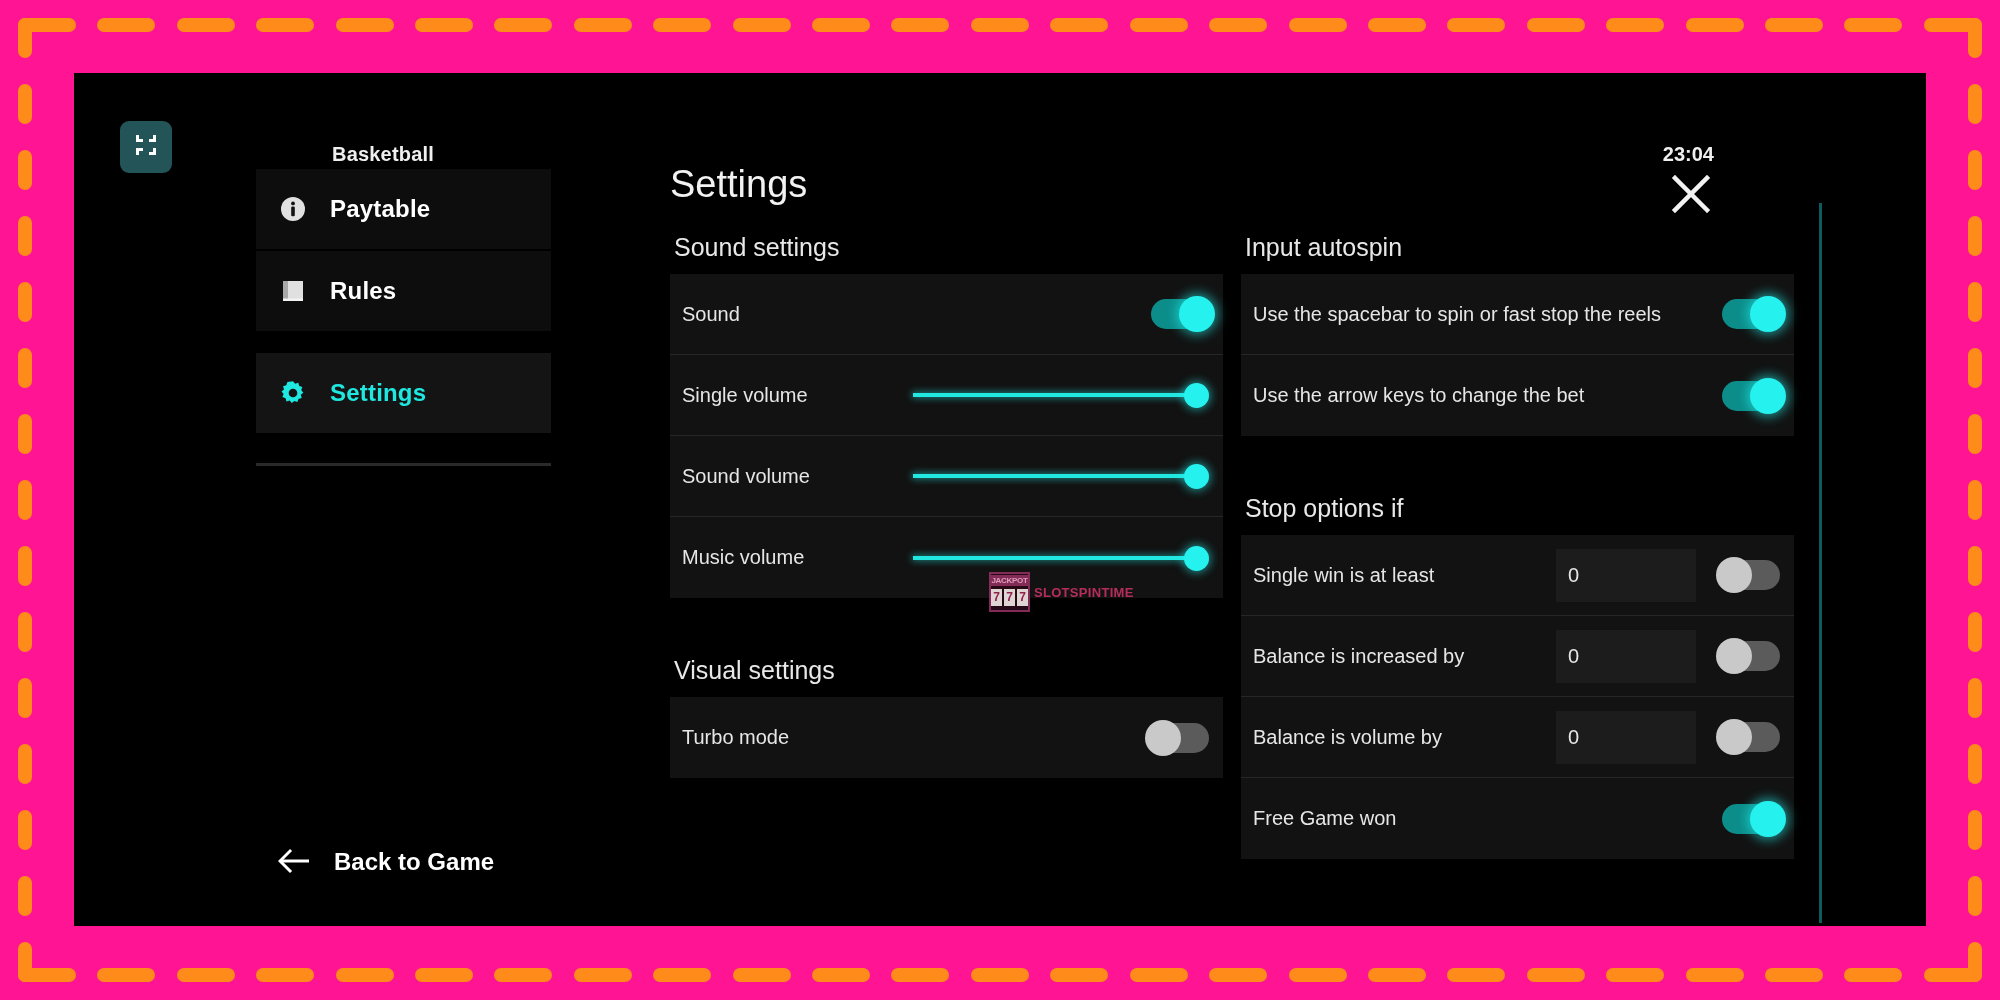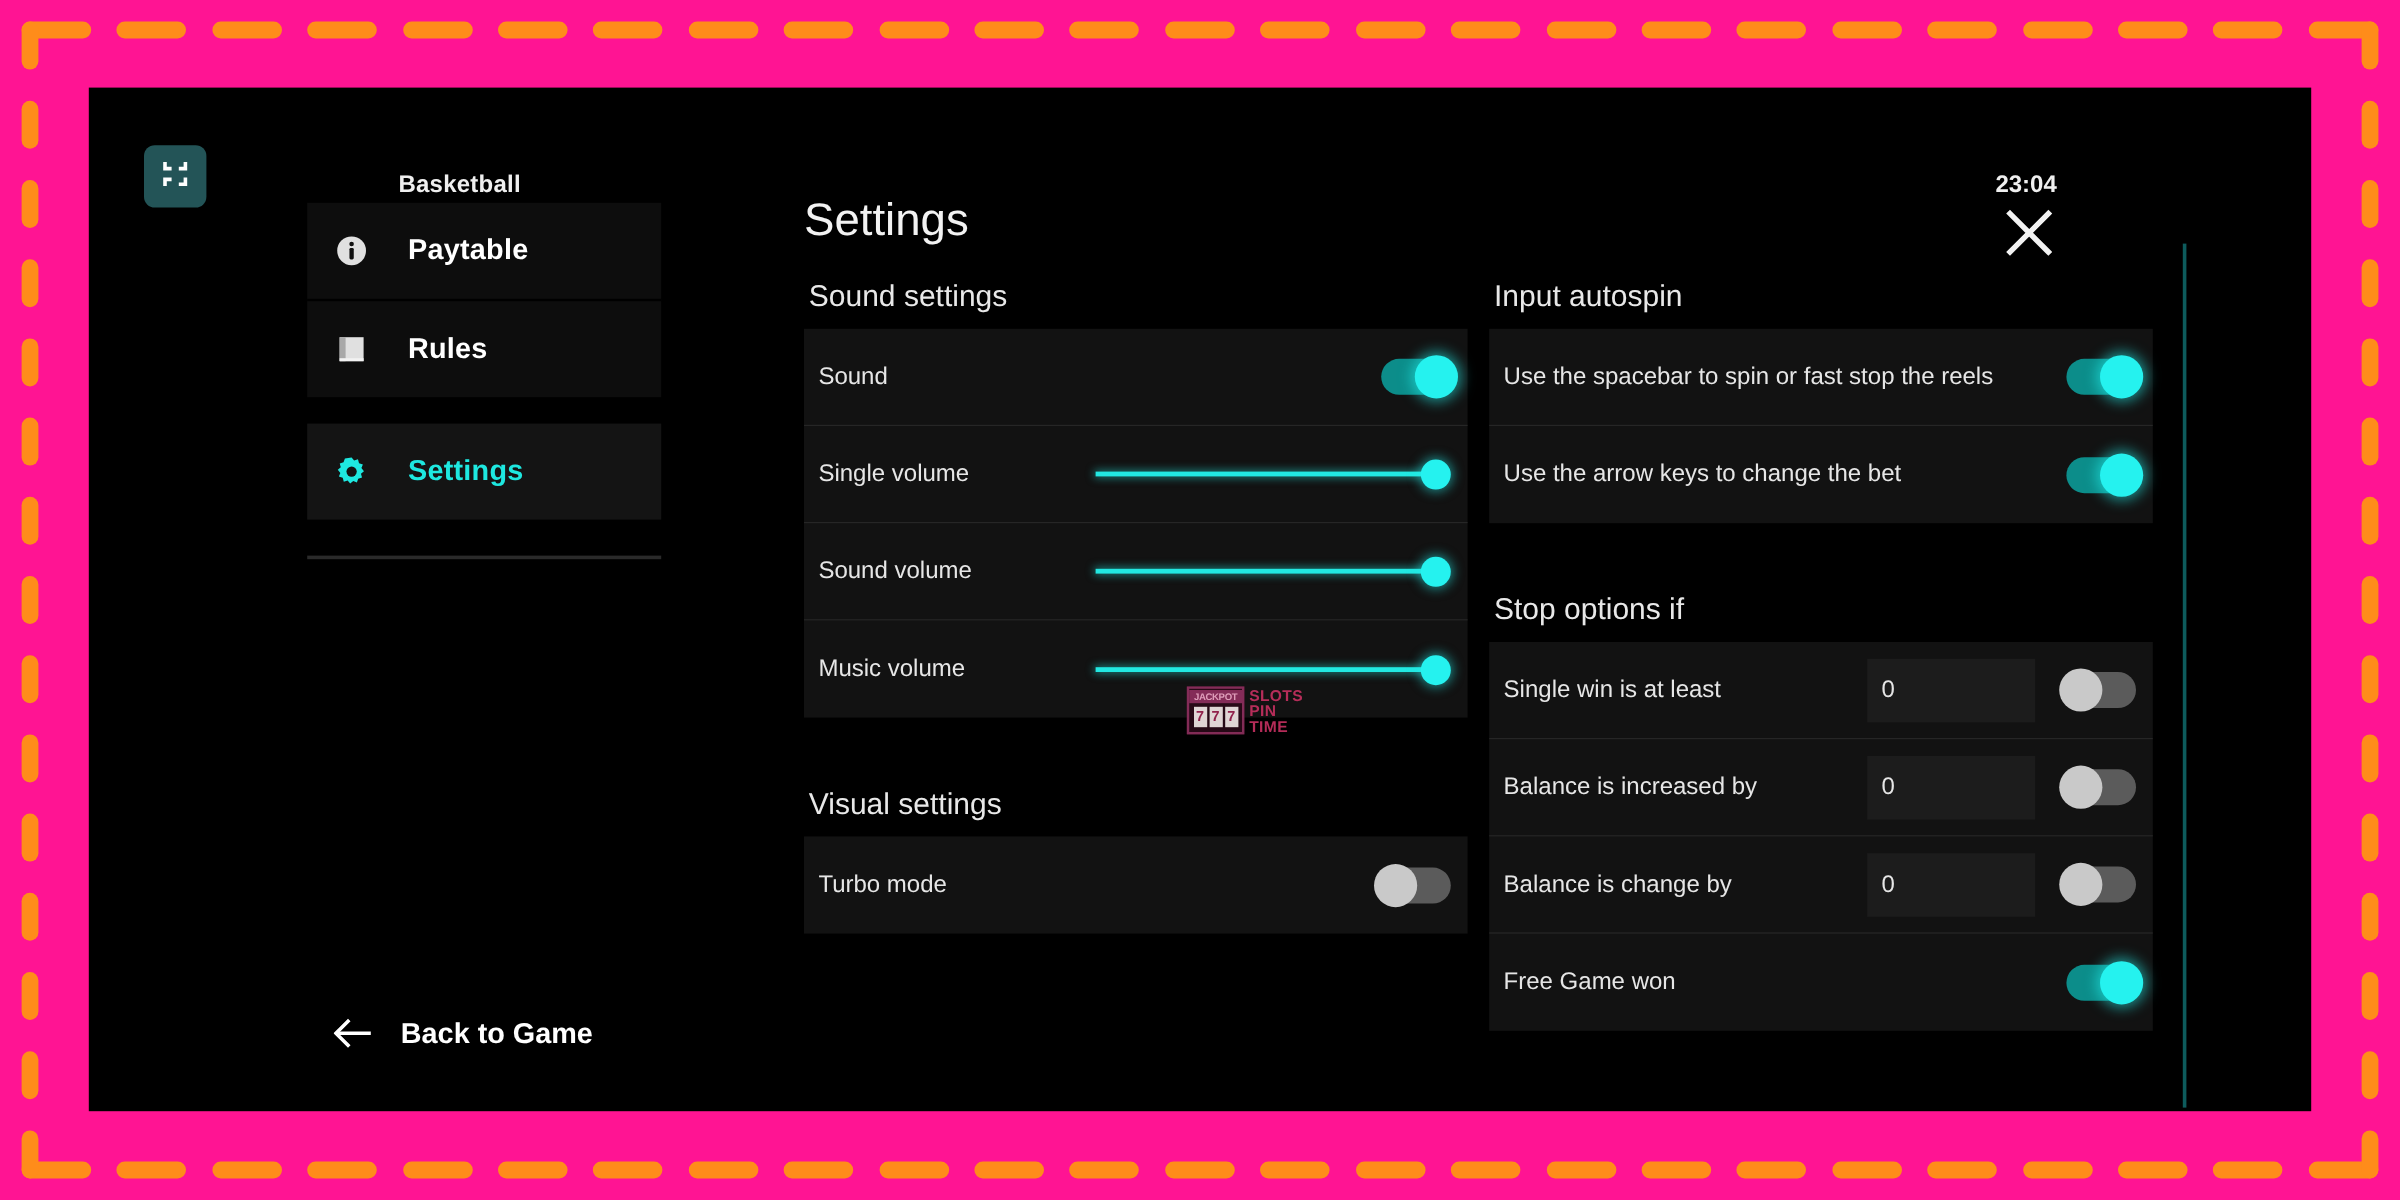--- a/index.html
+++ b/index.html
@@ -109,21 +109,21 @@
     left: 0;
     top: 96px;
     width: 295px;
     background: #0d0d0d;
   }
   .nav-item {
     display: flex;
     align-items: center;
     height: 80px;
     padding-left: 22px;
-    gap: 32px;
+    gap: 22px;
   }
   .nav-item .nav-ico {
     width: 30px;
     height: 30px;
     display: flex;
     align-items: center;
     justify-content: center;
     flex: none;
   }
   .nav-item .nav-label {
@@ -340,26 +340,27 @@
     height: 17px;
     background: #f2e6e6;
     color: #9c2250;
     font-size: 12px;
     font-weight: bold;
     line-height: 17px;
     text-align: center;
   }
   .wm-text {
     display: flex;
-    flex-direction: column;
+    flex-direction: row;
     color: #c43060;
     font-size: 13px;
     font-weight: bold;
     line-height: 13px;
     letter-spacing: .3px;
+    align-items: center;
   }
 </style>
 </head>
 <body>
 
 <div class="frame-outer" style="background: rgb(255, 20, 147);">
 
   <div class="dash-row top">
       <span class="dash" style="background: rgb(255, 140, 26);"></span>
       <span class="dash" style="background: rgb(255, 140, 26);"></span>
@@ -611,21 +612,21 @@
 
             <div class="row">
               <span class="row-label">Balance is increased by</span>
               <span class="num-field">0</span>
               <span class="toggle off">
                   <span class="knob"></span>
                 </span>
             </div>
 
             <div class="row">
-              <span class="row-label">Balance is change by</span>
+              <span class="row-label">Balance is volume by</span>
               <span class="num-field">0</span>
               <span class="toggle off">
                   <span class="knob"></span>
                 </span>
             </div>
 
             <div class="row">
               <span class="row-label">Free Game won</span>
               <span class="toggle on">
                   <span class="knob"></span>

